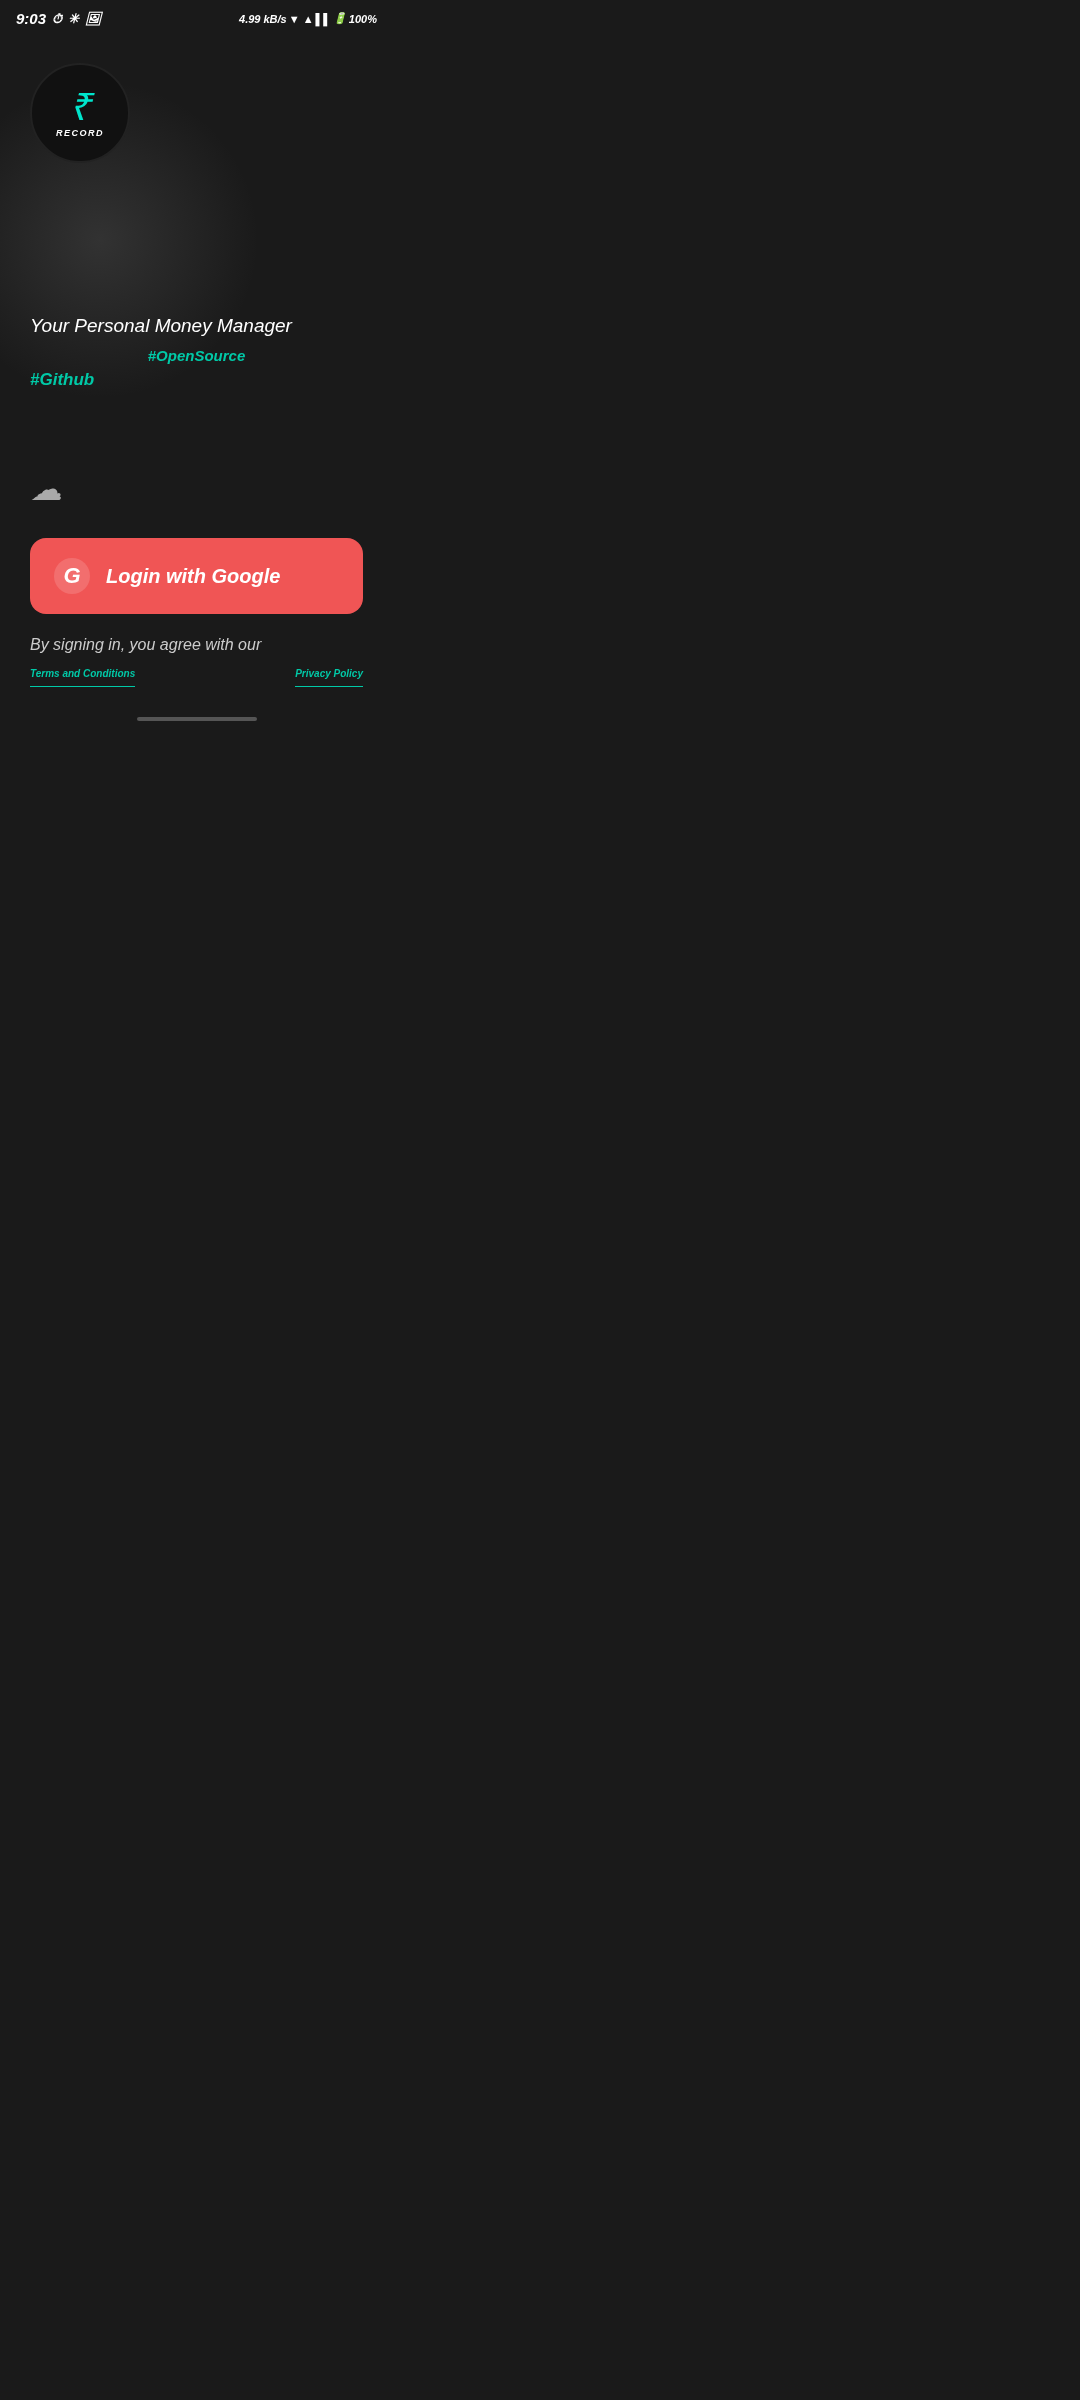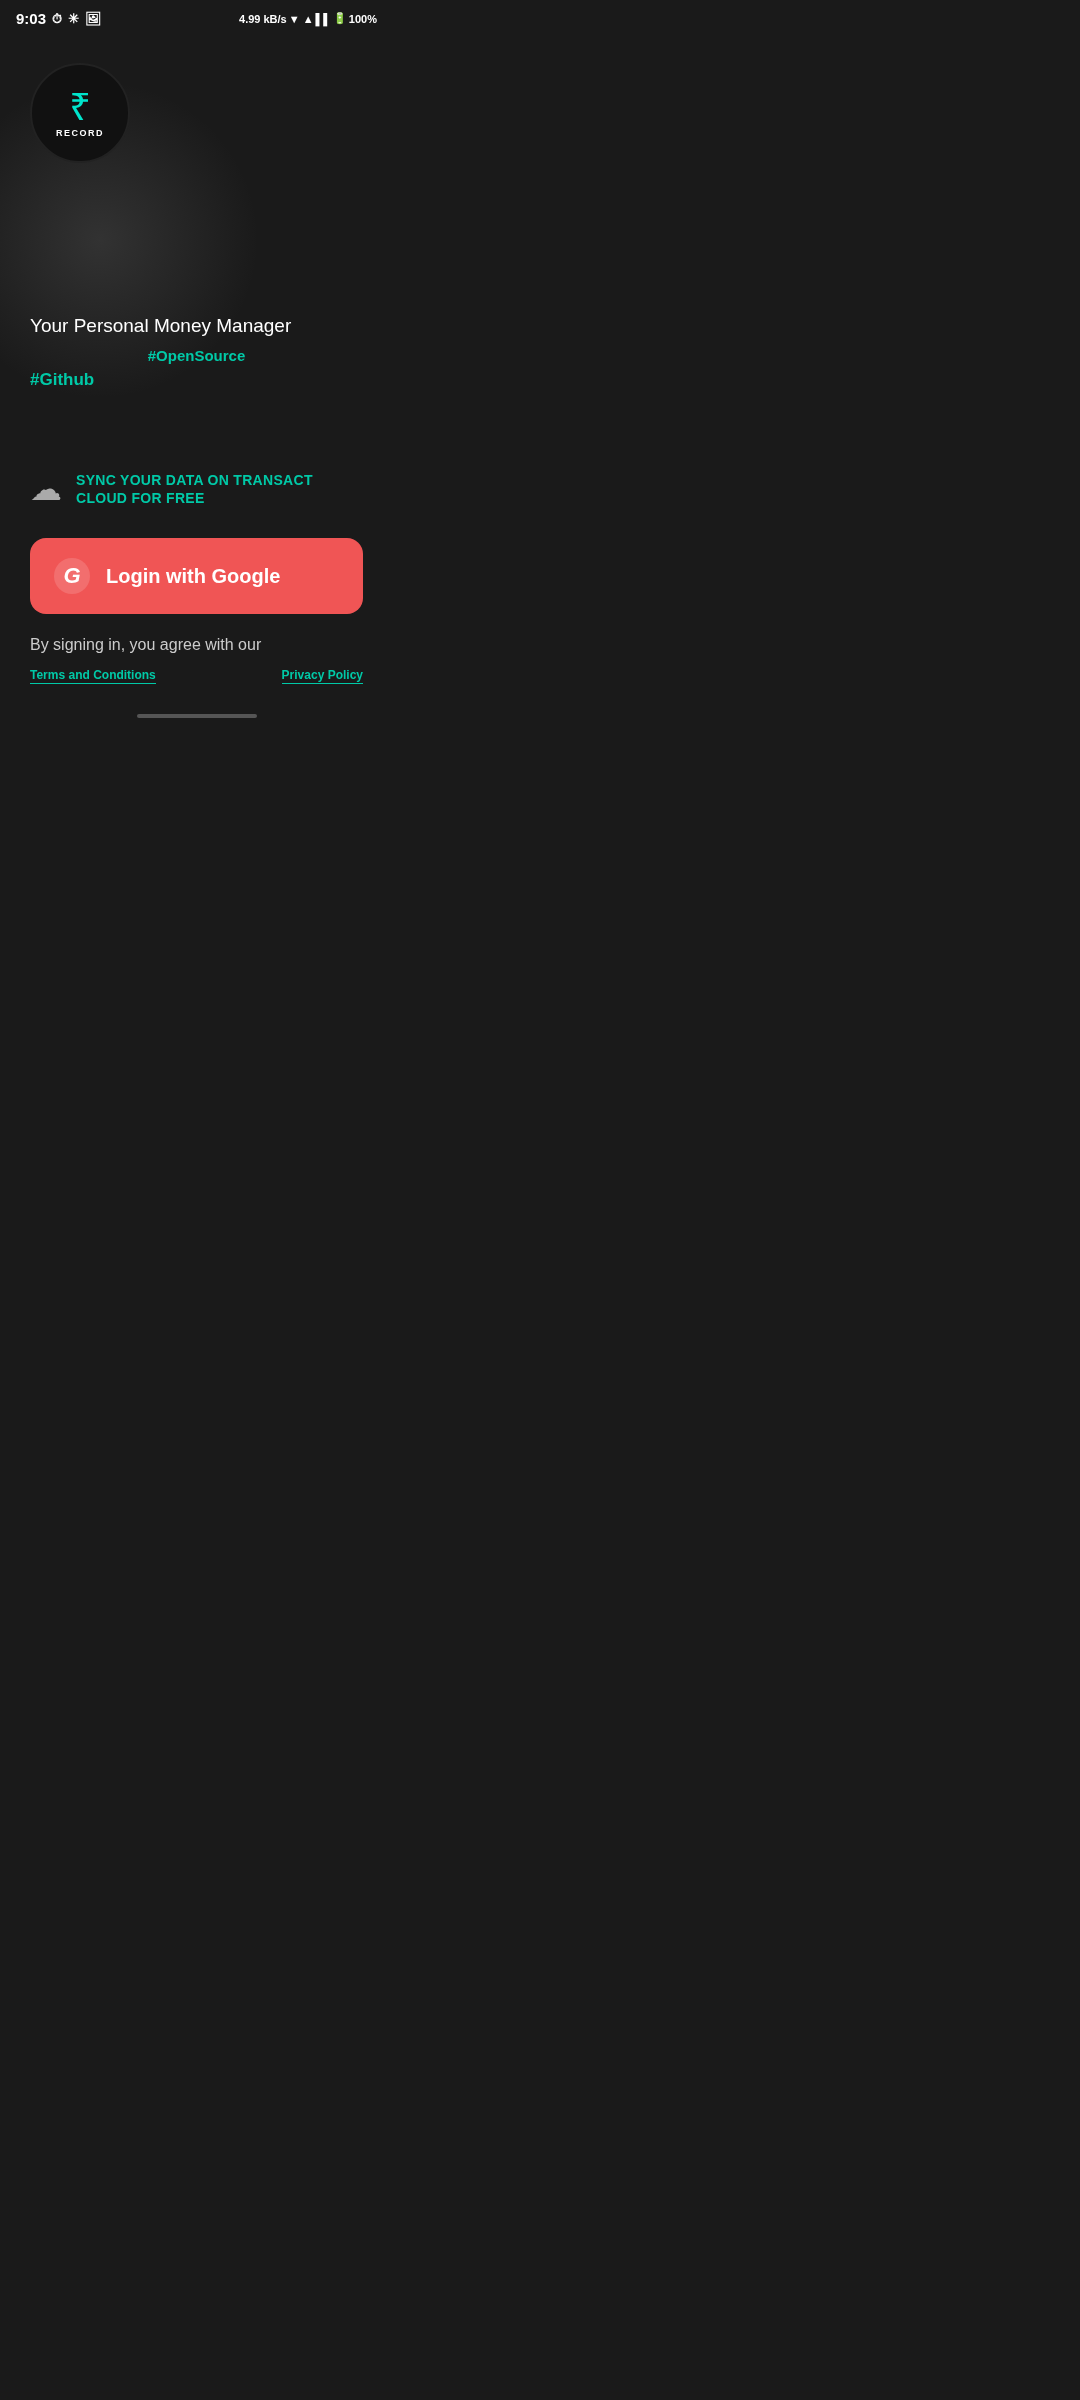--- a/index.html
+++ b/index.html
@@ -1,19 +1,20 @@
 <!DOCTYPE html>
 <html><head>
   <meta charset="utf-8">
   <meta name="viewport" content="width=device-width, initial-scale=1">
   <style>
     * {
       margin: 0;
       padding: 0;
       box-sizing: border-box;
+      font-style: italic;
     }
 
     body {
       width: 393px;
       min-height: 873px;
       background: #1a1a1a;
       font-family: 'Segoe UI', Arial, sans-serif;
       color: #ffffff;
       position: relative;
       overflow-x: hidden;
@@ -206,26 +207,26 @@
       margin-bottom: 14px;
     }
 
     .terms-links {
       display: flex;
       justify-content: space-between;
       align-items: center;
     }
 
     .terms-link {
-      font-size: 12px;
+      font-size: 10px;
       font-weight: 600;
       color: #00c9a7;
       text-decoration: none;
       border-bottom: 1.5px solid #00c9a7;
-      padding-bottom: 1px;
+      padding-bottom: 7px;
     }
 
     
     .home-indicator {
       position: relative;
       z-index: 1;
       display: flex;
       justify-content: center;
       padding: 30px 0 10px;
     }
@@ -266,21 +267,20 @@
 </div>
 
 <div class="main-content">
   <p class="app-subtitle">Your Personal Money Manager</p>
   <p class="tag-opensource">#OpenSource</p>
   <p class="tag-github">#Github</p>
 </div>
 
 <div class="sync-section">
   <span class="cloud-icon">☁</span>
-  <span class="sync-text">SYNC YOUR DATA ON TRANSACT CLOUD FOR FREE</span>
 </div>
 
 <div class="login-section">
   <button class="login-button">
     <div class="google-logo">
       <span>G</span>
     </div>
     <span>Login with Google</span>
   </button>
 </div>

